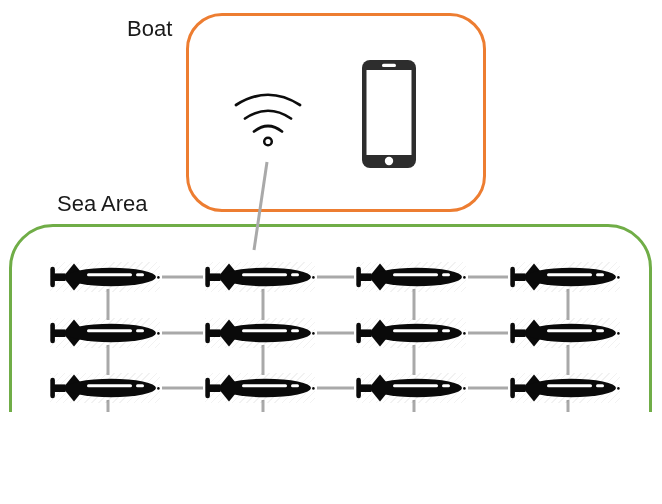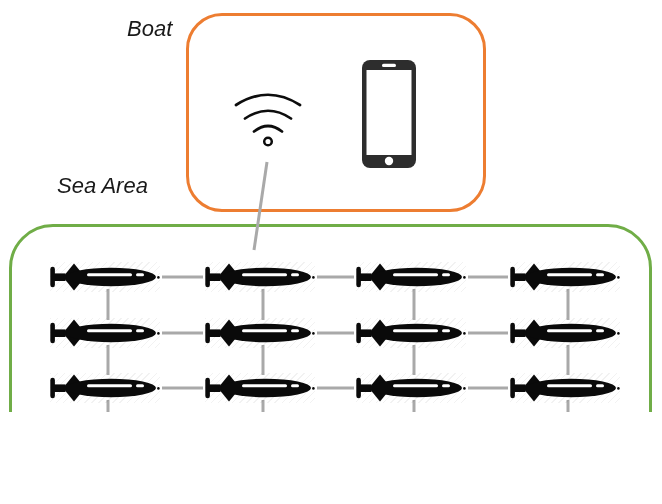--- a/index.html
+++ b/index.html
@@ -16,31 +16,30 @@
     padding: 0;
     background: var(--bg);
     font-family: "Liberation Sans", sans-serif;
   }
   .canvas {
     position: relative;
     width: 662px;
     height: 412px;
     background: var(--bg);
     overflow: hidden;
-    font-style: italic;
   }
   .diagram-label {
     position: absolute;
     font-size: 22px;
     line-height: 1.1;
     color: var(--text);
     white-space: nowrap;
   }
   .boat-label   { left: 127px; top: 17px; }
-  .sea-label    { left: 57px;  top: 174px; }
+  .sea-label    { left: 57px;  top: 192px; }
   .phone-label  { left: 389px; top: 176px; transform: translateX(-50%); }
 
   .boat-box {
     position: absolute;
     left: 186px; top: 13px;
     width: 294px; height: 193px;
     border: 3px solid var(--boat-border);
     border-radius: 36px;
     background: transparent;
   }

